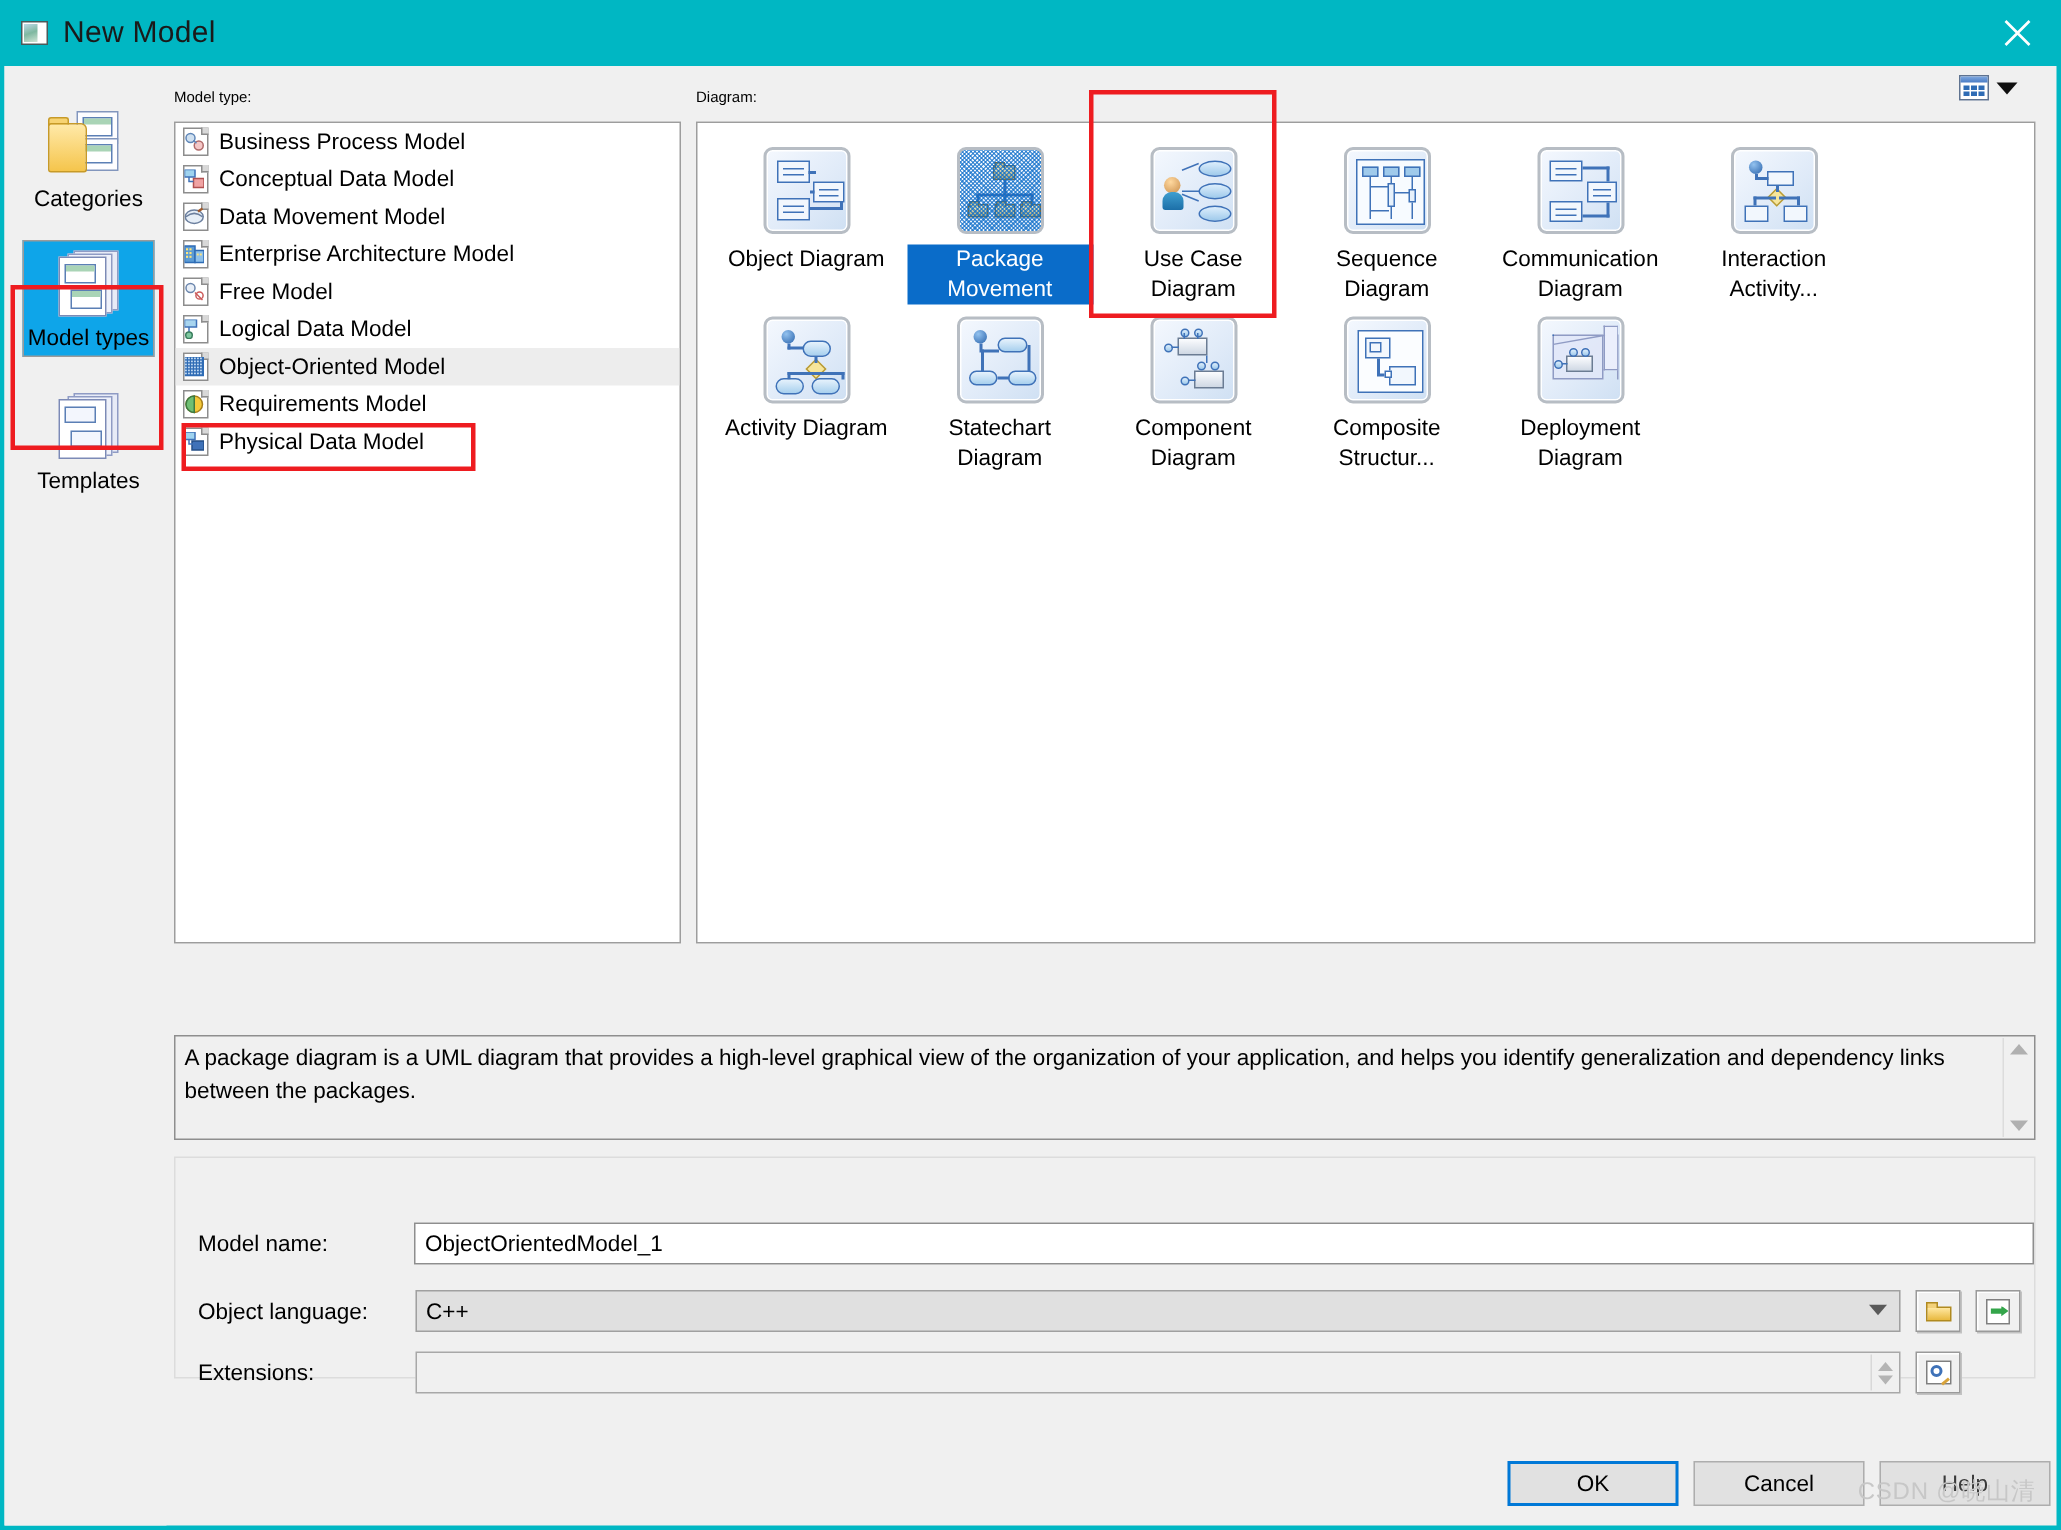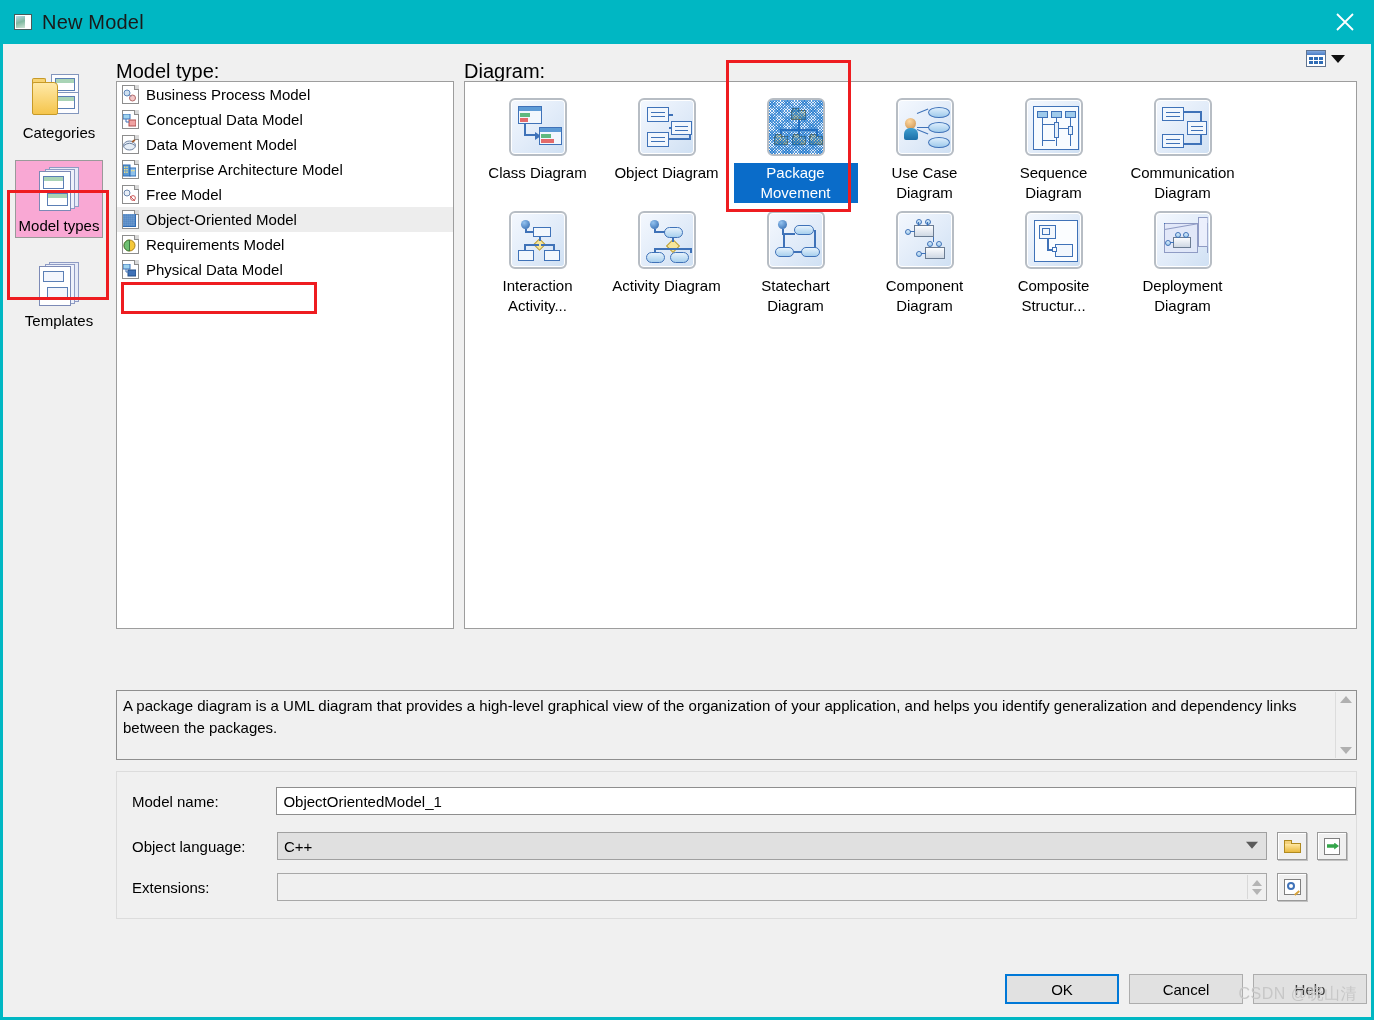--- a/index.html
+++ b/index.html
@@ -53,21 +53,21 @@
   
   #left-rail {
     position:absolute; left:0; top:0; width:108px; bottom:0;
     background:#f0f0f0;
   }
   .rail-item {
     position:absolute; left:12px; width:88px;
     display:flex; flex-direction:column; align-items:center;
     cursor:pointer; padding:4px 0 3px 0;
   }
-  .rail-item.selected { background:#f9a8d4; border:1px solid #9a9a9a; }
+  .rail-item.selected { background:#0ea5e9; border:1px solid #9a9a9a; }
   .rail-label { font-size:15px; margin-top:2px; white-space:nowrap; }
   #rail-categories { top:24px; }
   #rail-modeltypes { top:116px; }
   #rail-templates  { top:212px; }
 
   
   .stack-ico { width:56px; height:50px; position:relative; }
 
   
   .folder-back{ position:absolute; left:1px; top:10px; width:26px; height:33px;
@@ -84,21 +84,21 @@
 
   
   .pstack .s1{ position:absolute; left:18px; top:2px; width:30px; height:40px;
     background:#e7ebf7; border:1px solid #8f9bc4;}
   .pstack .s2{ position:absolute; left:14px; top:4px; width:30px; height:40px;
     background:#eef1fa; border:1px solid #8f9bc4;}
   .pstack .s3{ position:absolute; left:8px; top:6px; width:32px; height:40px;
     background:#ffffff; border:1px solid #7c8ab6;}
 
   
-  .col-label { position:absolute; font-size:20px; }
+  .col-label { position:absolute; font-size:10px; }
   #lbl-modeltype { left:113px; top:16px; }
   #lbl-diagram   { left:461px; top:16px; }
 
   
   #view-toggle{
     position:absolute; right:26px; top:6px; display:flex; align-items:center; gap:5px;
     cursor:pointer;
   }
   #view-icon{ width:20px; height:17px; border:1px solid #5f7390; background:#fff; position:relative;}
   #view-icon .vtop{position:absolute;left:0;top:0;right:0;height:4px;
@@ -179,21 +179,21 @@
   }
   .chev{ width:0;height:0;border-left:6px solid transparent;border-right:6px solid transparent; }
   .chev.up{ border-bottom:7px solid #b0b0b0; }
   .chev.dn{ border-top:7px solid #b0b0b0; }
 
   
   #form-group{
     position:absolute; left:113px; top:727px; right:14px; height:148px;
     border:1px solid #dcdcdc; background:#f0f0f0;
   }
-  .frow{ position:absolute; left:0; right:0; height:30px; display:flex; align-items:center; }
+  .frow{ position:absolute; left:0; right:0; height:30px; display:flex; align-items:center;margin-top:28px; }
   #row-name{ top:14px; }
   #row-lang{ top:59px; }
   #row-ext { top:100px; }
   .flabel{ width:160px; padding-left:15px; font-size:15px; }
   .ftext{
     height:28px; background:#ffffff; border:1px solid #8e8e8e;
     font-size:15px; display:flex; align-items:center; padding:0 6px;
   }
   #input-modelname{ width:1084px; }
   #select-language{
@@ -404,20 +404,32 @@
         <span class="mt-ico">
           <i class="mt-doc"></i>
           <i class="mt-fold"></i>
           <span class="mt-glyph"><svg viewBox="0 0 13 13">
               <circle cx="4" cy="4" r="3" fill="#e9eff7" stroke="#6b86ad"></circle>
               <path d="M7 7 L12 12" stroke="#cc5b5b" fill="none"></path>
               <circle cx="10" cy="9" r="2.4" fill="none" stroke="#cc5b5b"></circle>
             </svg></span>
         </span>
         <span class="mt-label">Free Model</span>
+      </div>
+      <div class="mt-row">
+        <span class="mt-ico">
+          <i class="mt-doc"></i>
+          <i class="mt-fold"></i>
+          <span class="mt-glyph"><svg viewBox="0 0 13 13">
+              <rect x="0" y="0" width="8" height="5" fill="#a8d5ef" stroke="#3f72b8"></rect>
+              <path d="M3 5 L3 9" stroke="#3f72b8" fill="none"></path>
+              <circle cx="3" cy="10.5" r="2.2" fill="#7fc8a0" stroke="#3a7d5d"></circle>
+            </svg></span>
+        </span>
+        <span class="mt-label">Logical Data Model</span>
       </div>
       <div class="mt-row selected">
         <span class="mt-ico">
           <i class="mt-doc"></i>
           <i class="mt-fold"></i>
           <span class="mt-glyph"><svg viewBox="0 0 13 13">
               <rect x="0" y="0" width="13" height="13" fill="#2f6cb5"></rect>
               <g fill="#cfe4f7">
                 <rect x="0.4" y="0.4" width="1.1" height="1.1"></rect>
                 <rect x="2.4" y="0.4" width="1.1" height="1.1"></rect>
@@ -482,38 +494,20 @@
             </svg></span>
         </span>
         <span class="mt-label">Physical Data Model</span>
       </div>
     </div>
 
   <div id="diagram-panel">
     <div class="dg-grid" id="dg-grid">
         <div class="dg-item">
           <div class="dg-icon">
-            <span class="bx" style="left:7px;top:6px;width:24px;height:18px;">
-              <i class="hd"></i>
-              <i style="position:absolute;left:1px;top:6px;width:10px;height:4px;background:#5fb97f;"></i>
-              <i style="position:absolute;left:1px;top:11px;width:8px;height:4px;background:#e36a6a;"></i>
-            </span>
-            <span class="ln" style="left:13px;top:24px;width:2px;height:12px;"></span>
-            <span class="ln" style="left:13px;top:34px;width:13px;height:2px;"></span>
-            <span class="ln" style="left:24px;top:32px;width:0;height:0;border-left:6px solid #3f72b8;border-top:4px solid transparent;border-bottom:4px solid transparent;background:none;"></span>
-            <span class="bx" style="left:28px;top:27px;width:23px;height:18px;">
-              <i class="hd"></i>
-              <i style="position:absolute;left:1px;top:6px;width:10px;height:4px;background:#5fb97f;"></i>
-              <i style="position:absolute;left:1px;top:11px;width:13px;height:4px;background:#e36a6a;"></i>
-            </span>
-          </div>
-          <div class="dg-label">Class Diagram</div>
-        </div>
-        <div class="dg-item">
-          <div class="dg-icon">
             <span class="bx" style="left:7px;top:7px;width:22px;height:15px;">
               <i class="ln" style="left:3px;top:4px;width:14px;height:1px;"></i>
               <i class="ln" style="left:3px;top:8px;width:14px;height:1px;"></i>
             </span>
             <span class="bx" style="left:31px;top:21px;width:21px;height:14px;">
               <i class="ln" style="left:3px;top:4px;width:13px;height:1px;"></i>
               <i class="ln" style="left:3px;top:8px;width:13px;height:1px;"></i>
             </span>
             <span class="bx" style="left:7px;top:32px;width:22px;height:15px;">
               <i class="ln" style="left:3px;top:4px;width:14px;height:1px;"></i>

